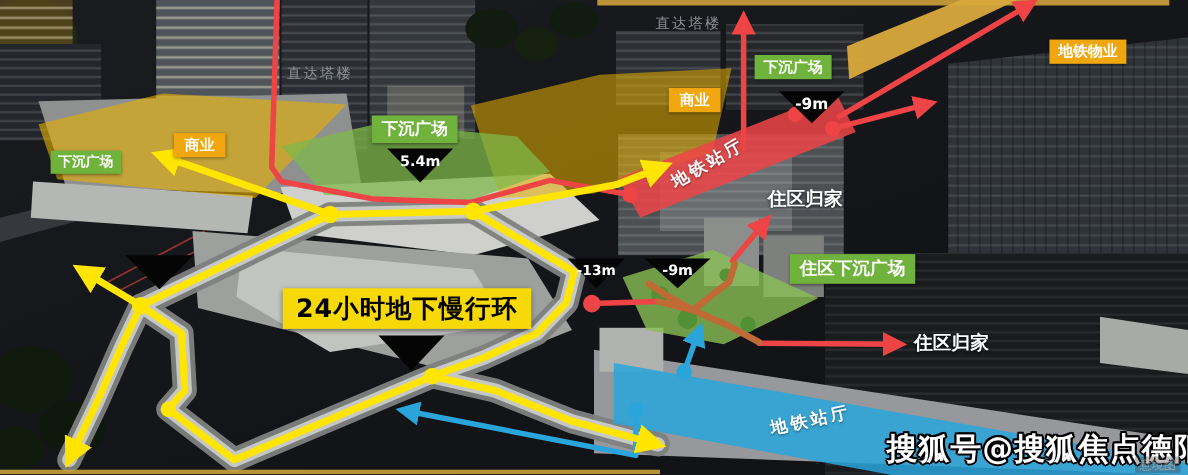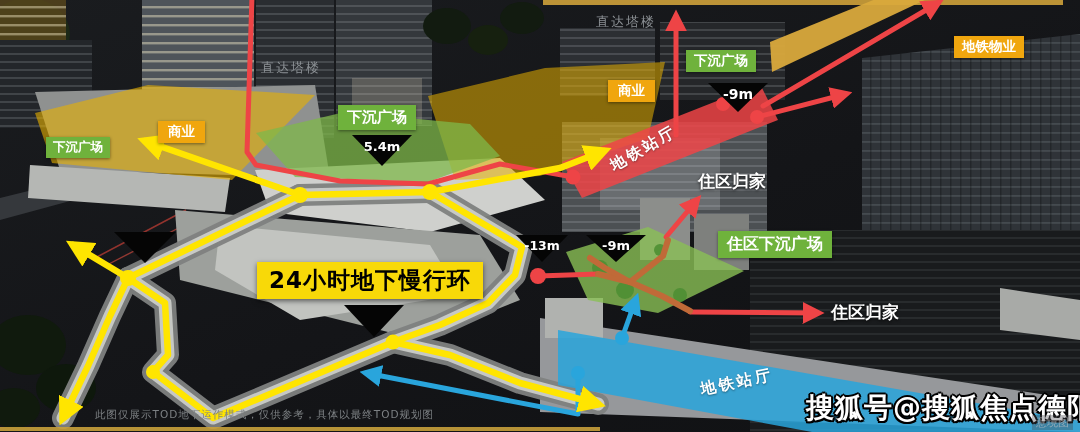--- a/index.html
+++ b/index.html
@@ -231,17 +231,16 @@
 <div class="tag orange" style="left:915px;top:36px;font-size:13.5px;padding:2px 8px;margin-left:39px;">地铁物业</div>
 
 <div class="lbl band-txt" style="left:607px;top:140px;transform:rotate(-30deg);">地铁站厅</div>
 <div class="lbl band-txt" style="left:700px;top:374px;transform:rotate(-12deg);">地铁站厅</div>
 
 <div class="lbl float-white" style="left:698px;top:172px;font-size:17px;">住区归家</div>
 <div class="lbl float-white" style="left:831px;top:303px;font-size:17px;">住区归家</div>
 
 <div class="loop-label">24小时地下慢行环</div>
 
-<div class="disclaimer">此图仅展示TOD地下运作模式，仅供参考，具体以最终TOD规划图</div>
 <div class="watermark">搜狐号@搜狐焦点德阳站</div>
 <div class="corner-mark">意境图</div>
 
 </div>
 
 </body></html>

